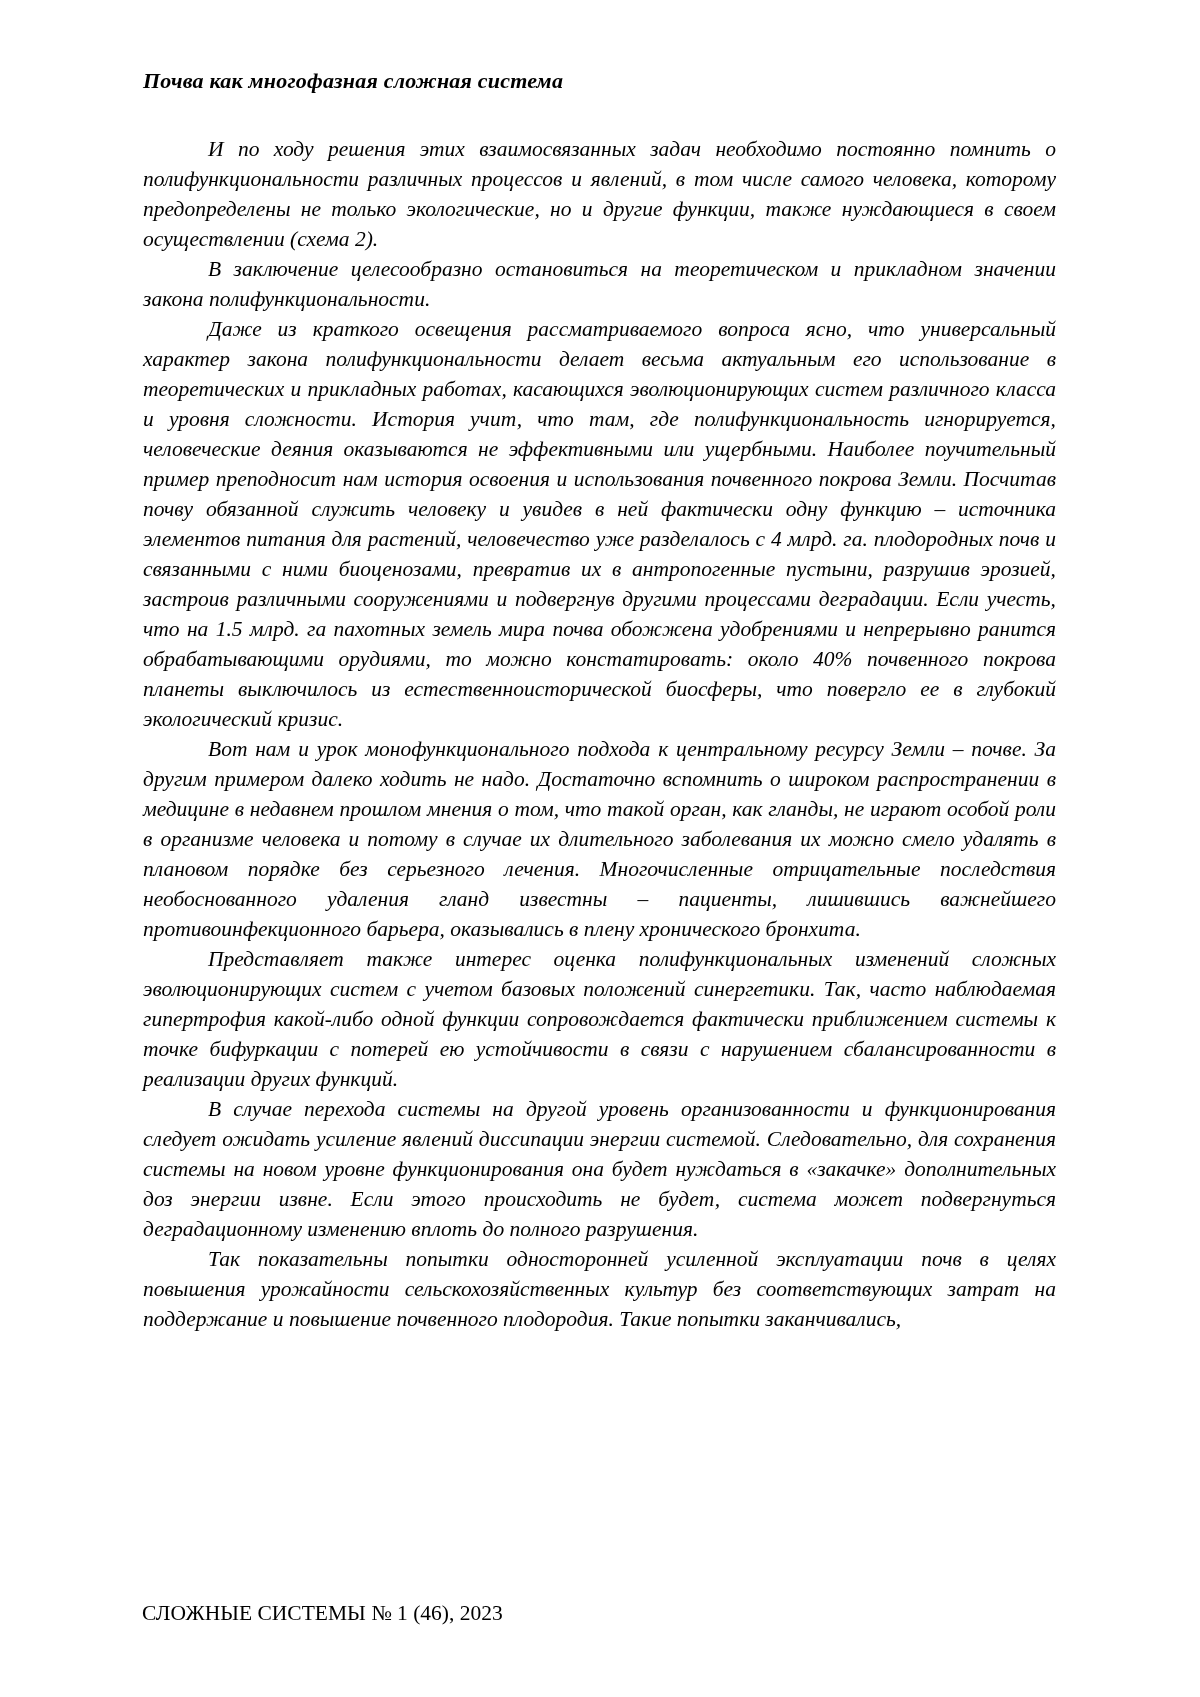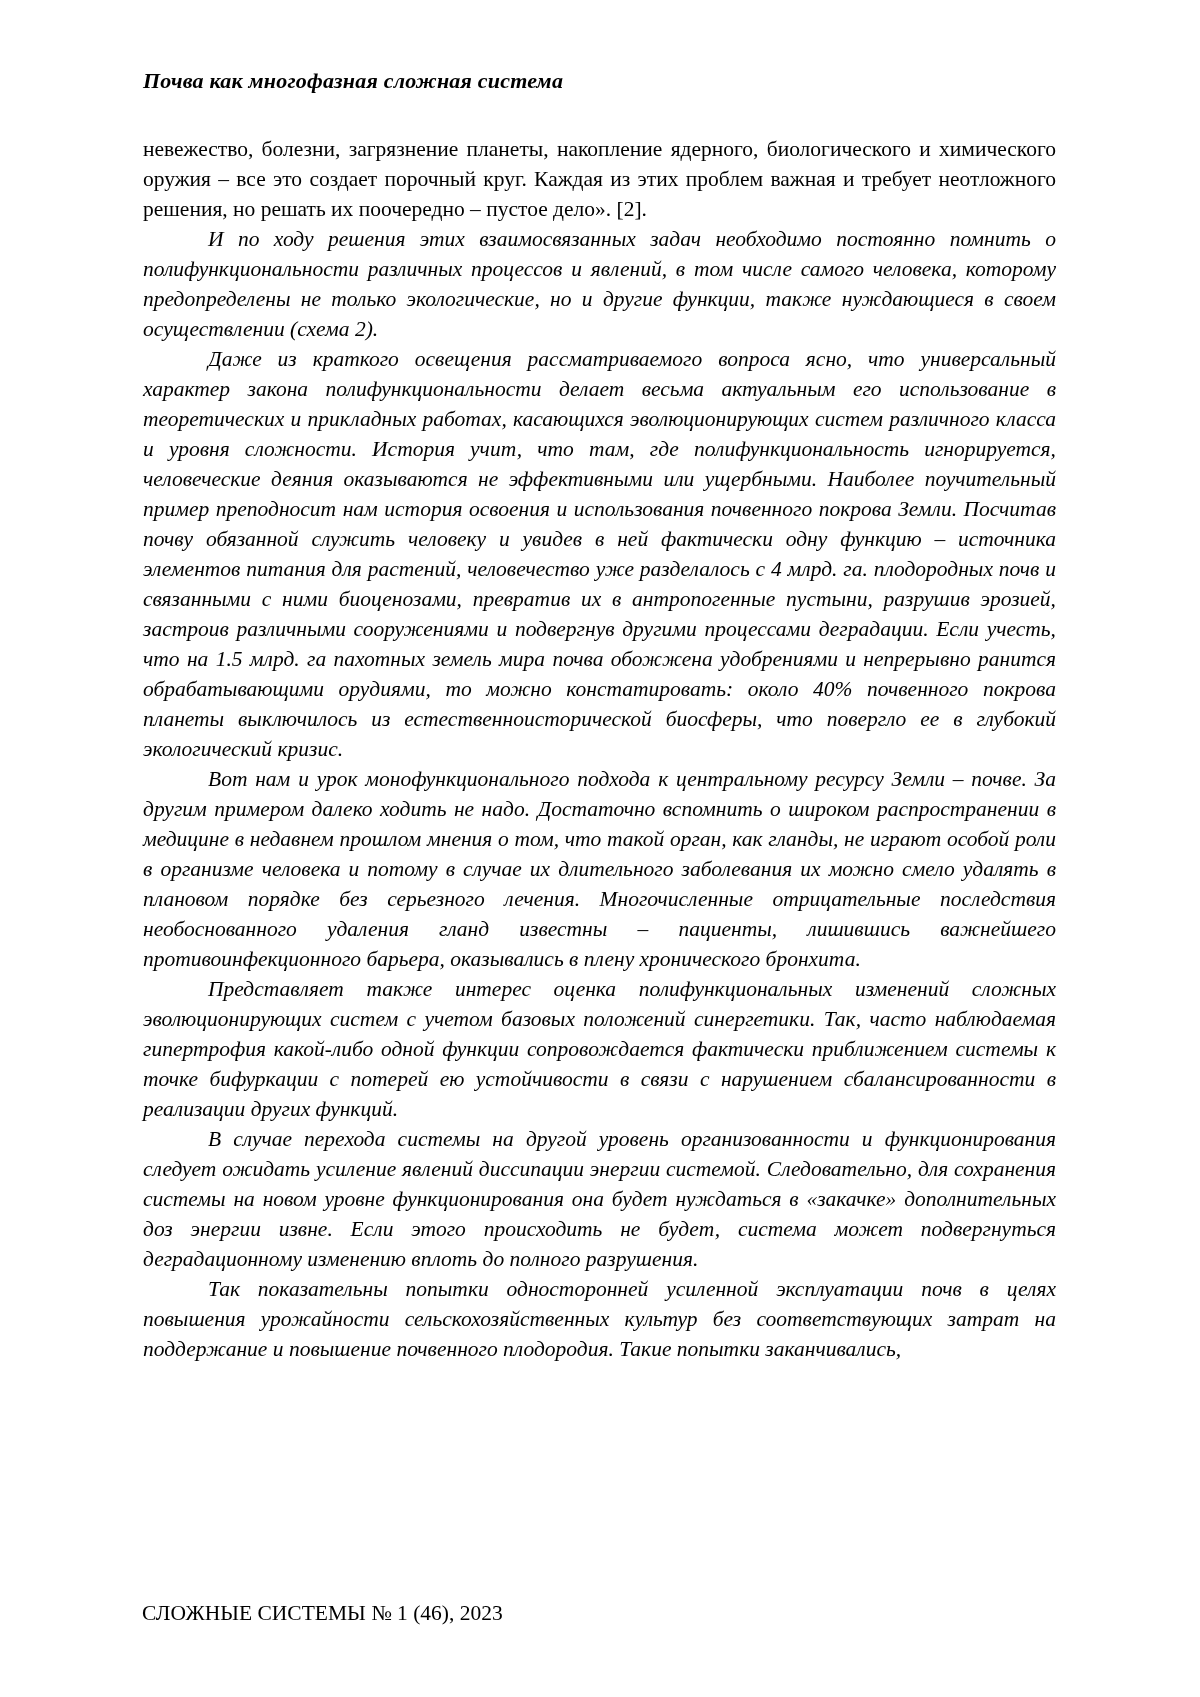--- a/index.html
+++ b/index.html
@@ -62,22 +62,22 @@
   }
 </style>
 </head>
 <body>
 
 <div class="page">
 
   <div class="running-header">Почва как многофазная сложная система</div>
 
   <div class="content">
-    <p>невежество, болезни, загрязнение планеты, накопление ядерного, биологического и химического оружия – все это создает порочный круг. Каждая из этих проблем важная и требует неотложного решения, но решать их поочередно – пустое дело». [2].</p>
     <p class="indent">И по ходу решения этих взаимосвязанных задач необходимо постоянно помнить о полифункциональности различных процессов и явлений, в том числе самого человека, которому предопределены не только экологические, но и другие функции, также нуждающиеся в своем осуществлении (схема 2).</p>
+    <p class="indent">В заключение целесообразно остановиться на теоретическом и прикладном значении закона полифункциональности.</p>
     <p class="indent">Даже из краткого освещения рассматриваемого вопроса ясно, что универсальный характер закона полифункциональности делает весьма актуальным его использование в теоретических и прикладных работах, касающихся эволюционирующих систем различного класса и уровня сложности. История учит, что там, где полифункциональность игнорируется, человеческие деяния оказываются не эффективными или ущербными. Наиболее поучительный пример преподносит нам история освоения и использования почвенного покрова Земли. Посчитав почву обязанной служить человеку и увидев в ней фактически одну функцию – источника элементов питания для растений, человечество уже разделалось с 4 млрд. га. плодородных почв и связанными с ними биоценозами, превратив их в антропогенные пустыни, разрушив эрозией, застроив различными сооружениями и подвергнув другими процессами деградации. Если учесть, что на 1.5 млрд. га пахотных земель мира почва обожжена удобрениями и непрерывно ранится обрабатывающими орудиями, то можно констатировать: около 40% почвенного покрова планеты выключилось из естественноисторической биосферы, что повергло ее в глубокий экологический кризис.</p>
     <p class="indent">Вот нам и урок монофункционального подхода к центральному ресурсу Земли – почве. За другим примером далеко ходить не надо. Достаточно вспомнить о широком распространении в медицине в недавнем прошлом мнения о том, что такой орган, как гланды, не играют особой роли в организме человека и потому в случае их длительного заболевания их можно смело удалять в плановом порядке без серьезного лечения. Многочисленные отрицательные последствия необоснованного удаления гланд известны – пациенты, лишившись важнейшего противоинфекционного барьера, оказывались в плену хронического бронхита.</p>
     <p class="indent">Представляет также интерес оценка полифункциональных изменений сложных эволюционирующих систем с учетом базовых положений синергетики. Так, часто наблюдаемая гипертрофия какой-либо одной функции сопровождается фактически приближением системы к точке бифуркации с потерей ею устойчивости в связи с нарушением сбалансированности в реализации других функций.</p>
     <p class="indent">В случае перехода системы на другой уровень организованности и функционирования следует ожидать усиление явлений диссипации энергии системой. Следовательно, для сохранения системы на новом уровне функционирования она будет нуждаться в «закачке» дополнительных доз энергии извне. Если этого происходить не будет, система может подвергнуться деградационному изменению вплоть до полного разрушения.</p>
     <p class="indent">Так показательны попытки односторонней усиленной эксплуатации почв в целях повышения урожайности сельскохозяйственных культур без соответствующих затрат на поддержание и повышение почвенного плодородия. Такие попытки заканчивались,</p>
   </div>
 
 
   <div class="journal-footer">СЛОЖНЫЕ СИСТЕМЫ № 1 (46), 2023</div>
 

